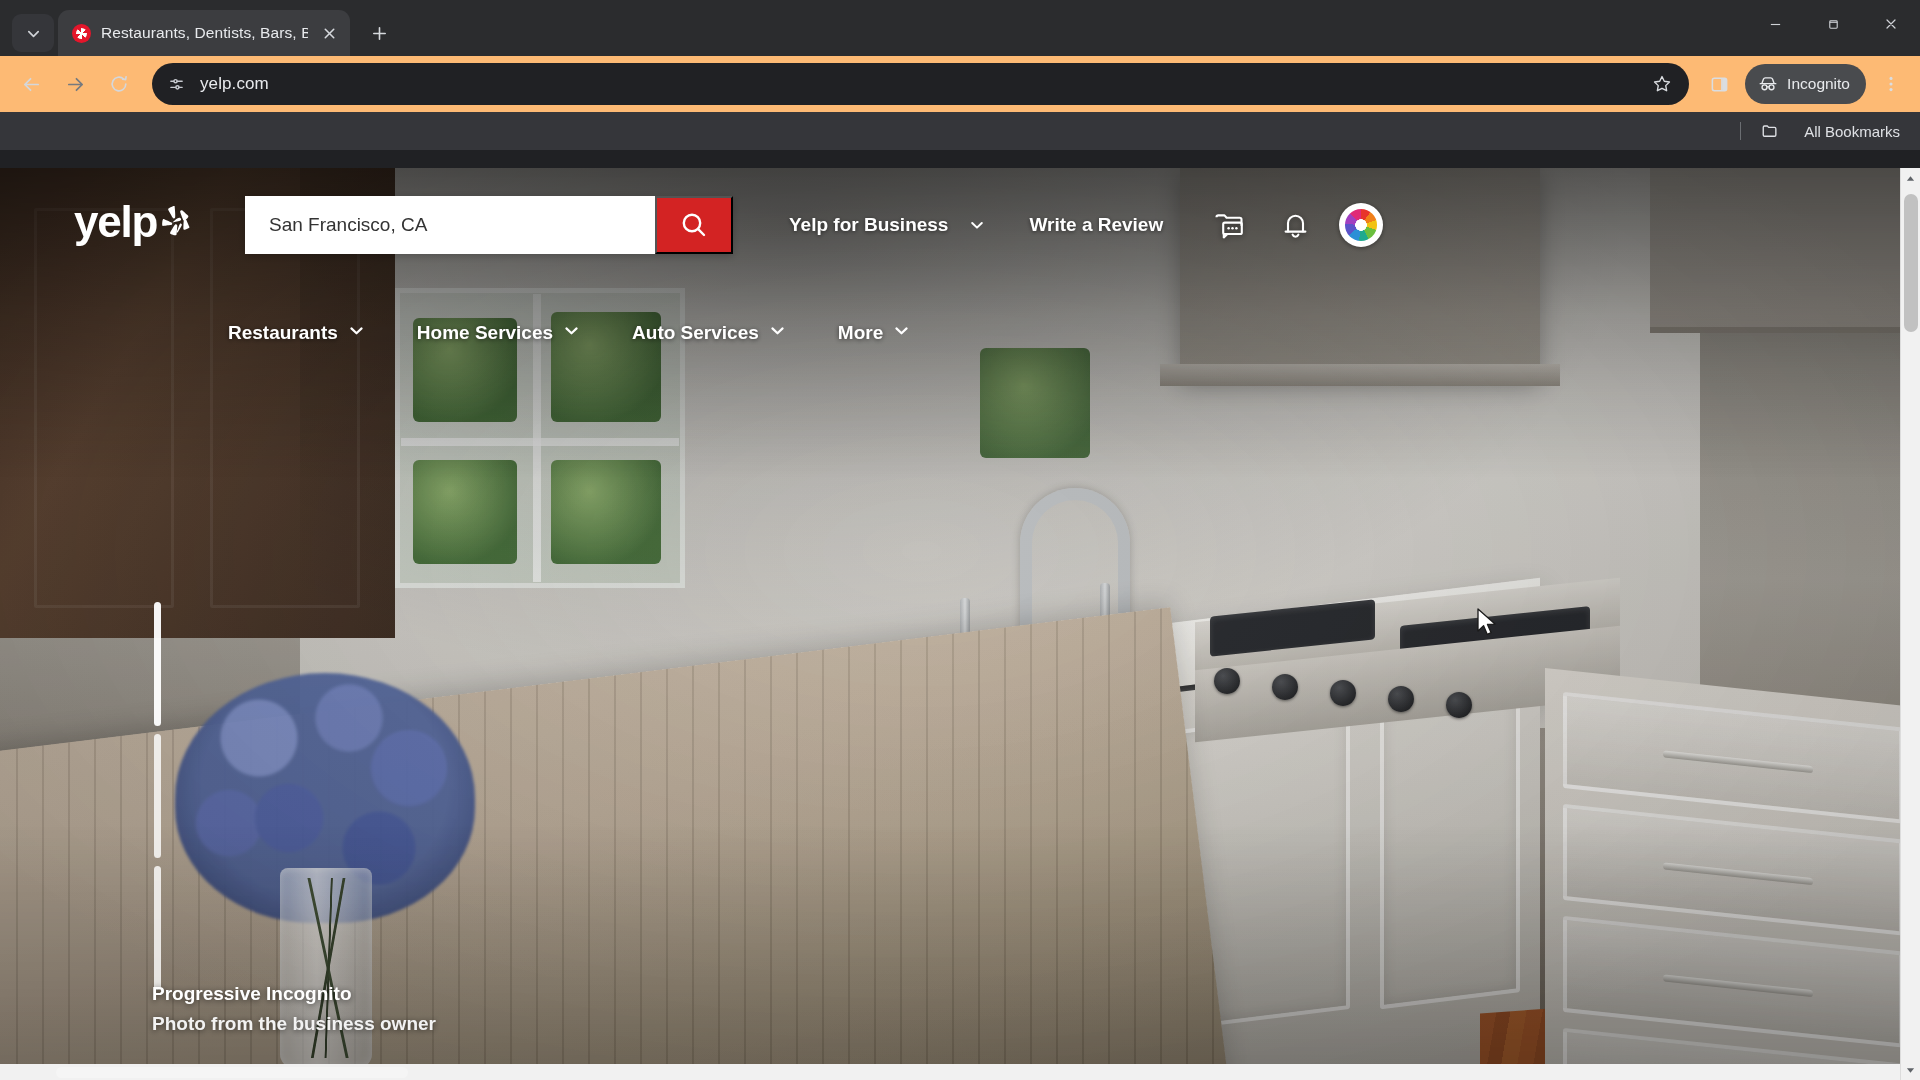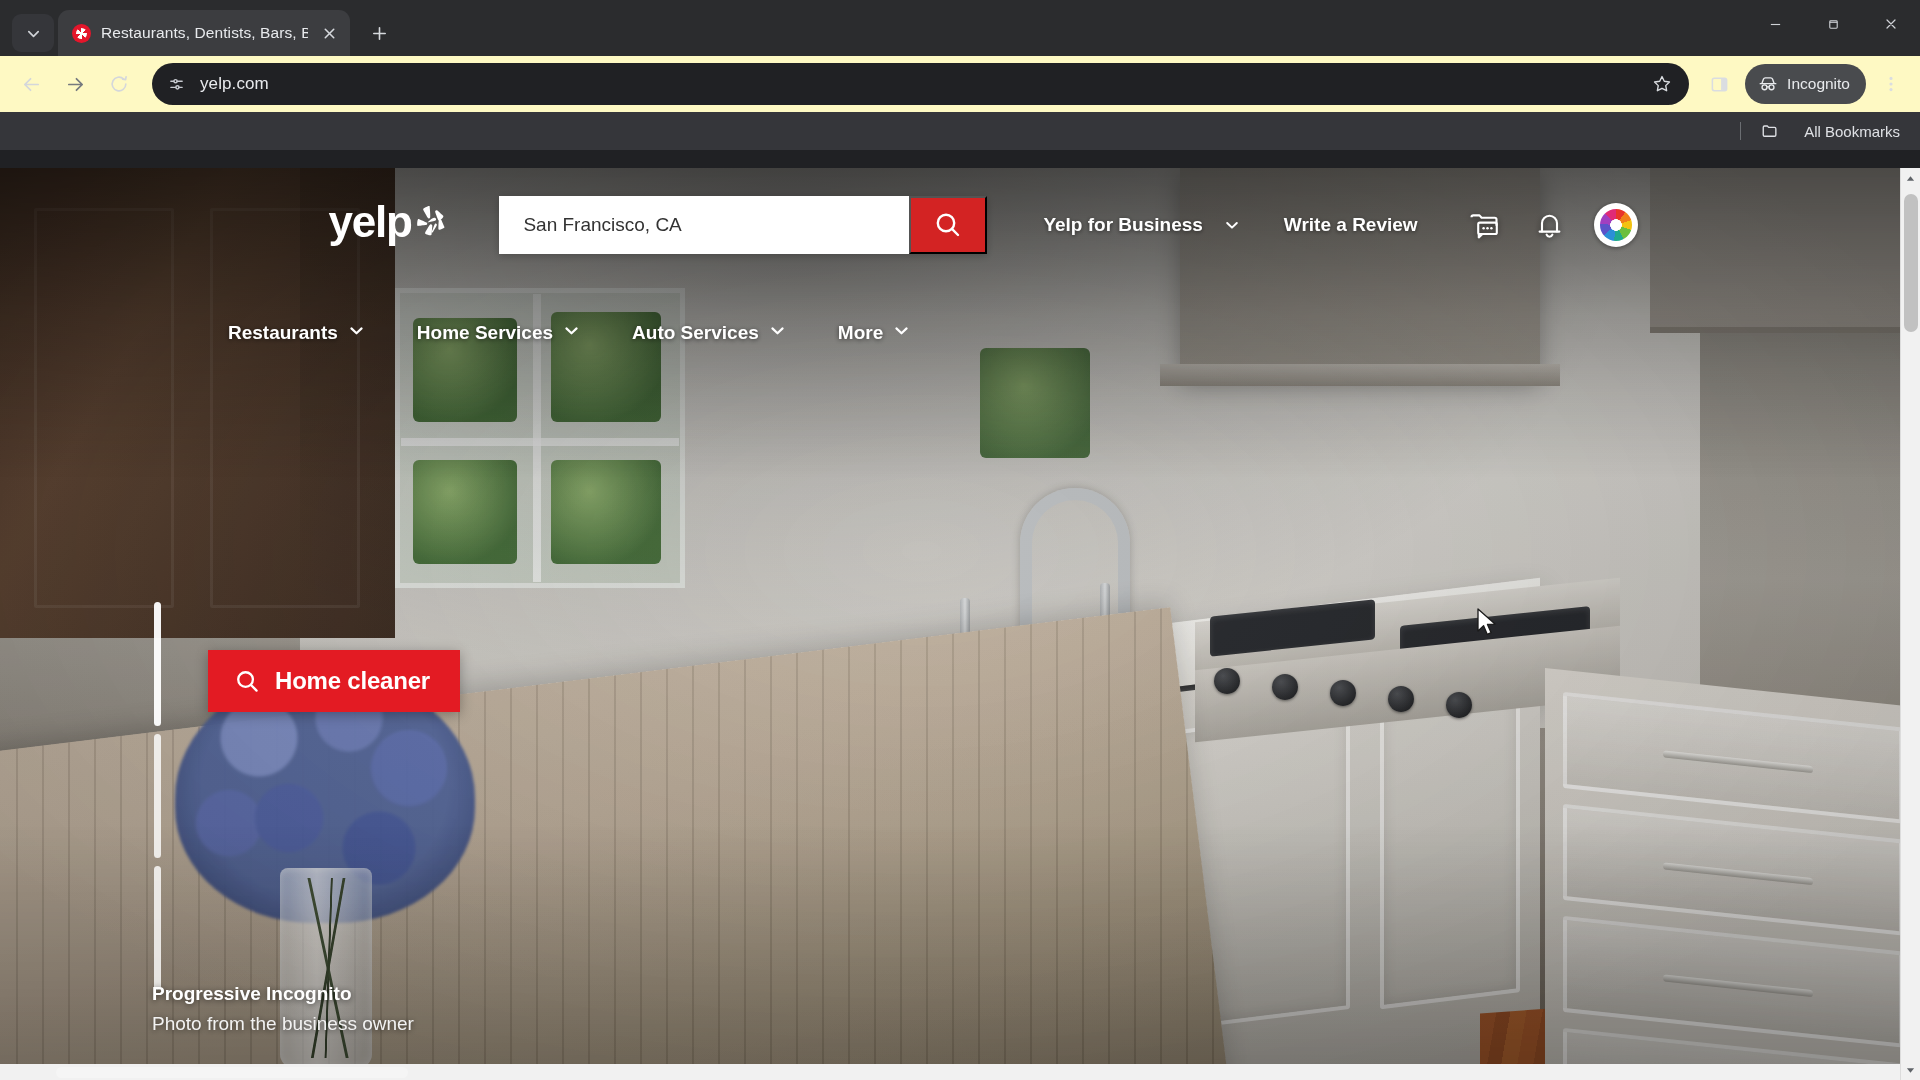--- a/index.html
+++ b/index.html
@@ -59,21 +59,21 @@
   .win-ctrl-group {
     position: absolute; right: 0; top: 0; height: 48px;
     display: flex; align-items: center;
   }
   .win-ctrl {
     width: 58px; height: 48px; display: flex;
     align-items: center; justify-content: center; color: #cfd2d6;
   }
 
   .toolbar {
-    height: 56px; background: #fef9c3;
+    height: 56px; background: #fdba74;
     display: flex; align-items: center; padding: 0 10px; gap: 2px;
   }
   .nav-btn {
     width: 42px; height: 42px; border-radius: 50%;
     display: flex; align-items: center; justify-content: center;
     color: #d4d7db; flex: 0 0 auto;
   }
   .nav-btn.disabled { color: #767a7f; }
   .omnibox {
     flex: 1 1 auto; height: 42px; background: #202124;
@@ -317,24 +317,23 @@
     background: radial-gradient(ellipse at 48% 42%, rgba(255,255,255,.05), rgba(0,0,0,.16) 78%);
   }
   .hero-scrim {
     position: absolute; inset: 0;
     background: linear-gradient(180deg, rgba(0,0,0,.52) 0%, rgba(0,0,0,.22) 16%,
                 rgba(0,0,0,0) 34%, rgba(0,0,0,0) 72%, rgba(0,0,0,.26) 100%);
   }
 
   
   .yelp-header {
-    position: absolute; left: 4px; top: 0; width: 1900px; height: 140px;
+    position: absolute; left: 16px; top: 0; width: 1900px; height: 140px;
     display: flex; align-items: flex-start; padding: 28px 0 0 0;
     z-index: 6;
-    justify-content: center;
   }
   .yelp-logo {
     margin-left: 58px; width: 115px; height: 52px; flex: 0 0 auto;
     display: flex; align-items: center; gap: 4px;
   }
   .yelp-word {
     font-size: 44px; font-weight: 700; color: #fff;
     letter-spacing: -1.2px; line-height: 1;
     font-family: "Liberation Sans", sans-serif;
   }
@@ -433,21 +432,21 @@
     box-shadow: 0 3px 12px rgba(0,0,0,.3);
   }
   .cta-label { font-size: 24px; font-weight: 800; color: #fff; letter-spacing: -.2px; }
 
   .attribution { position: absolute; left: 152px; bottom: 42px; z-index: 5; }
   .attr-biz {
     font-size: 19px; font-weight: 700; color: #fff;
     text-shadow: 0 1px 6px rgba(0,0,0,.6); line-height: 1.55;
   }
   .attr-sub {
-    font-size: 19px; font-weight: 400; color: #f2f2f2;
+    font-size: 19px; font-weight: 700; color: #f2f2f2;
     text-shadow: 0 1px 6px rgba(0,0,0,.6); line-height: 1.55;
   }
 
   
   .vscroll {
     position: absolute; right: 0; top: 0; width: 20px; height: 912px;
     background: #f1f1f1; border-left: 1px solid #dcdcdc; z-index: 8;
     display: flex; flex-direction: column; align-items: center;
   }
   .vs-arrow { width: 20px; height: 20px; display:flex; align-items:center;
@@ -760,27 +759,20 @@
       </div>
     </div>
 
     <div class="slide-rails">
       <div class="rail"></div>
       <div class="rail dim"></div>
       <div class="rail dim"></div>
     </div>
 
     <div class="hero-copy">
-      <button class="cta">
-        <svg width="27" height="27" viewBox="0 0 28 28" fill="none" stroke="#fff" stroke-width="2.4" stroke-linecap="round">
-          <circle cx="12" cy="12" r="7.6"></circle>
-            <path d="M17.6 17.6L23.4 23.4"></path>
-        </svg>
-        <span class="cta-label">Home cleaner</span>
-      </button>
     </div>
 
     <div class="attribution">
       <div class="attr-biz">Progressive Incognito</div>
       <div class="attr-sub">Photo from the business owner</div>
     </div>
 
     <div class="vscroll">
       <div class="vs-arrow">
         <svg width="9" height="9" viewBox="0 0 10 10" fill="currentColor">

